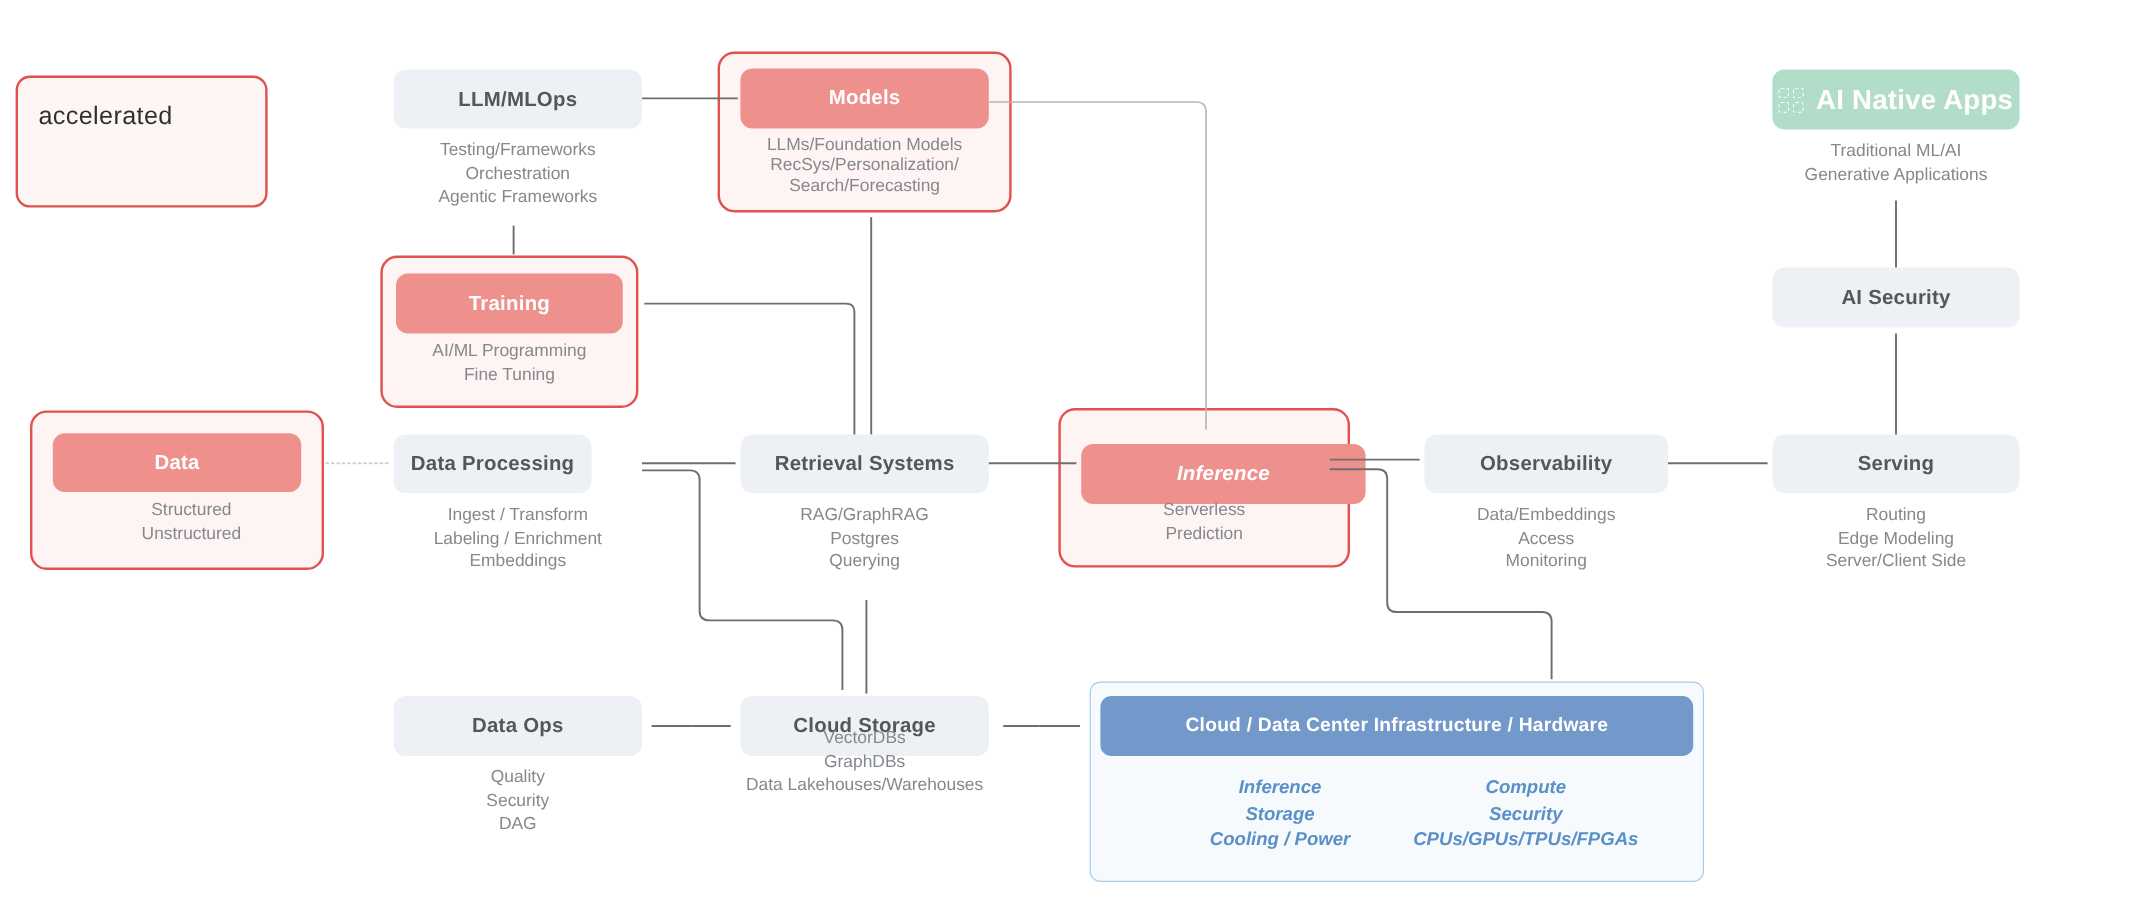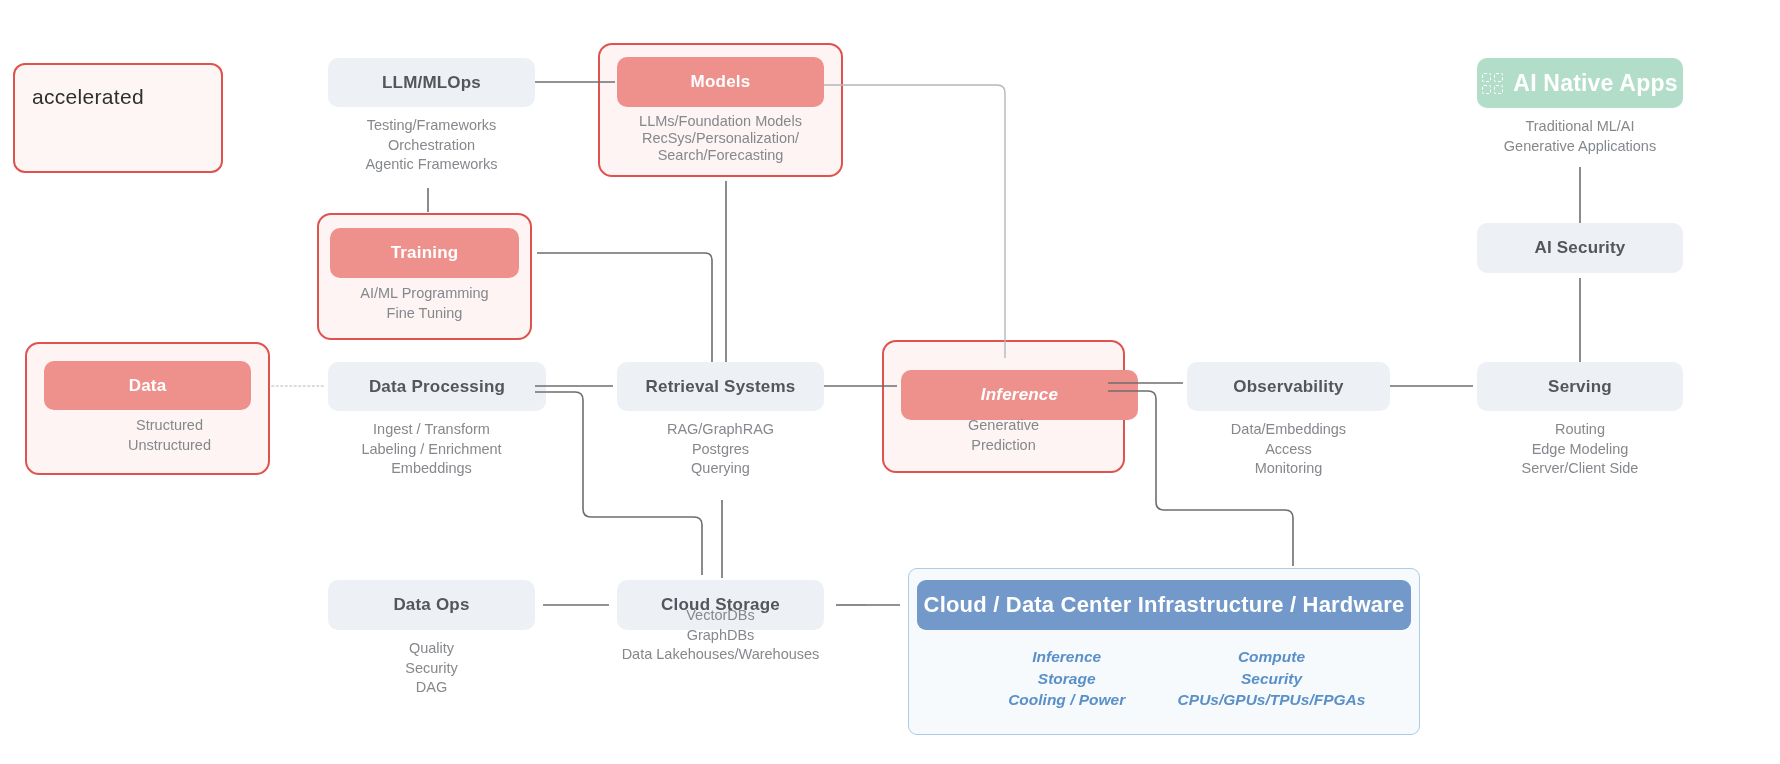--- a/index.html
+++ b/index.html
@@ -19,21 +19,21 @@
         font-weight:bold;font-size:17px;letter-spacing:.2px;box-sizing:border-box;}
   .chip.gray{background:var(--graybox);color:var(--titletext);}
   .chip.red{background:var(--salmon);color:#fff;}
   .chip.green{background:var(--mint);color:#fff;font-size:23px;}
   .outer-red{position:absolute;border:2px solid var(--red);border-radius:14px;background:#fdf4f3;box-sizing:border-box;}
   .subs{position:absolute;text-align:center;color:var(--subtext);font-size:14.5px;}
   .subs div{line-height:19.5px;}
   .subs.tight div{line-height:17px;}
 
   .cloud-outer{position:absolute;border:1.5px solid #a9cce9;background:#f6fafd;border-radius:9px;box-sizing:border-box;}
-  .cloud-bar{position:absolute;background:var(--blue);border-radius:9px;color:#fff;font-weight:bold;font-size:22px;
+  .cloud-bar{position:absolute;background:var(--blue);border-radius:9px;color:#fff;font-weight:bold;font-size:16px;
              display:flex;align-items:center;justify-content:center;letter-spacing:.2px;}
   .cloud-col{position:absolute;color:var(--bluetext);font-weight:bold;font-style:italic;font-size:15.5px;text-align:center;}
   .cloud-col div{line-height:21.5px;}
 
   .appicon{display:inline-grid;grid-template-columns:9px 9px;grid-gap:3px;gap:3px;margin-right:10px;}
   .appicon i{width:9px;height:9px;border:1.5px dashed #fff;border-radius:2px;display:block;box-sizing:border-box;}
 
   #logo{position:absolute;left:13px;top:63px;width:210px;height:110px;border:2px solid var(--red);
         border-radius:12px;background:#fdf6f5;box-sizing:border-box;padding:17px 0 0 17px;}
   #logo .mark{display:inline-block;background:#e1dbd2;padding:7px 13px 9px 13px;}
@@ -73,46 +73,46 @@
         <span>Training</span>
       </div>
       <div class="subs" style="left: 317px; width: 215px; top: 284px;">
         <div>AI/ML Programming</div>
         <div>Fine Tuning</div>
       </div>
       <div class="outer-red" style="left: 25px; top: 342px; width: 245px; height: 133px;"></div>
       <div class="chip red" style="left: 44px; top: 361px; width: 207px; height: 49px;">
         <span>Data</span>
       </div>
-      <div class="subs" style="left: 25px; width: 245px; top: 416px; padding-left: 22px;">
+      <div class="subs" style="left: 15px; width: 245px; top: 416px; padding-left: 22px;">
         <div>Structured</div>
         <div>Unstructured</div>
       </div>
-      <div class="chip gray" style="left: 328px; top: 362px; width: 218px; height: 49px;">
+      <div class="chip gray" style="left: 328px; top: 362px; width: 165px; height: 49px;">
         <span>Data Processing</span>
       </div>
       <div class="subs" style="left: 303px; width: 257px; top: 420px;">
         <div>Ingest / Transform</div>
         <div>Labeling / Enrichment</div>
         <div>Embeddings</div>
       </div>
       <div class="chip gray" style="left: 617px; top: 362px; width: 207px; height: 49px;">
         <span>Retrieval Systems</span>
       </div>
       <div class="subs" style="left: 592px; width: 257px; top: 420px;">
         <div>RAG/GraphRAG</div>
         <div>Postgres</div>
         <div>Querying</div>
       </div>
       <div class="outer-red" style="left: 882px; top: 340px; width: 243px; height: 133px;"></div>
       <div class="chip red" style="left: 901px; top: 370px; width: 237px; height: 50px; font-style: italic;">
         <span>Inference</span>
       </div>
       <div class="subs" style="left: 882px; width: 243px; top: 416px;">
-        <div>Generative</div>
+        <div>Serverless</div>
         <div>Prediction</div>
       </div>
       <div class="chip gray" style="left: 1187px; top: 362px; width: 203px; height: 49px;">
         <span>Observability</span>
       </div>
       <div class="subs" style="left: 1162px; width: 253px; top: 420px;">
         <div>Data/Embeddings</div>
         <div>Access</div>
         <div>Monitoring</div>
       </div>

